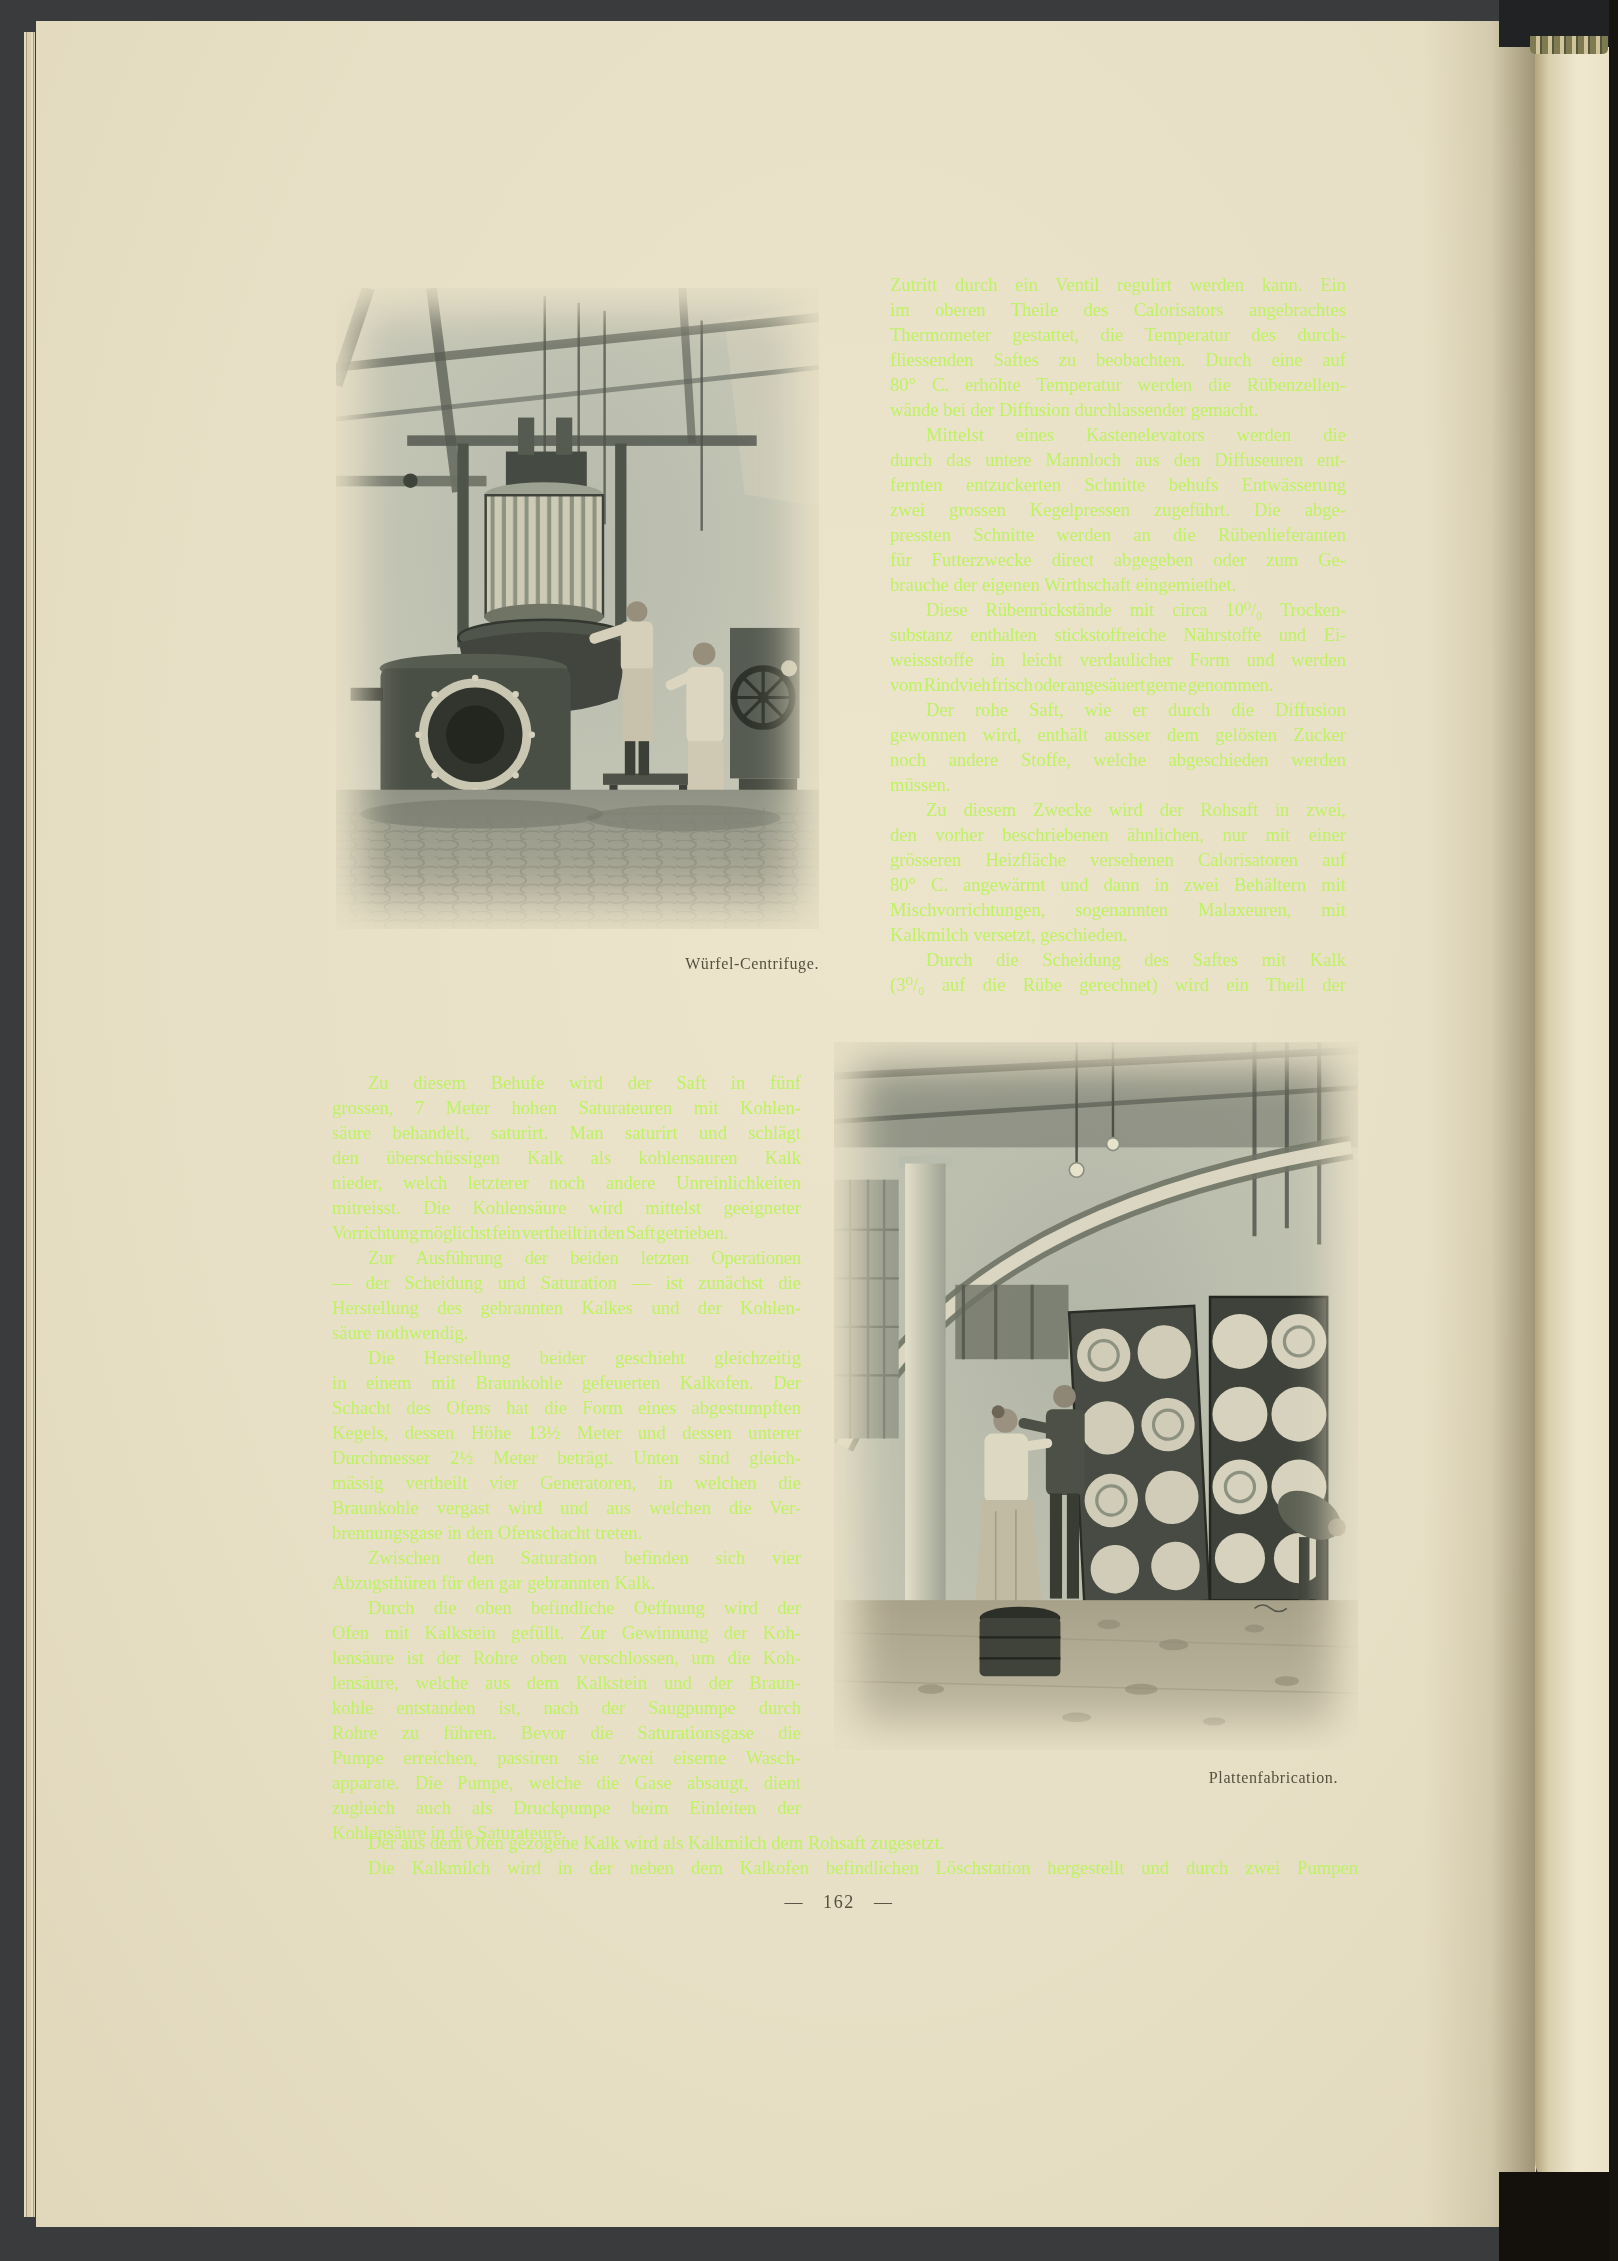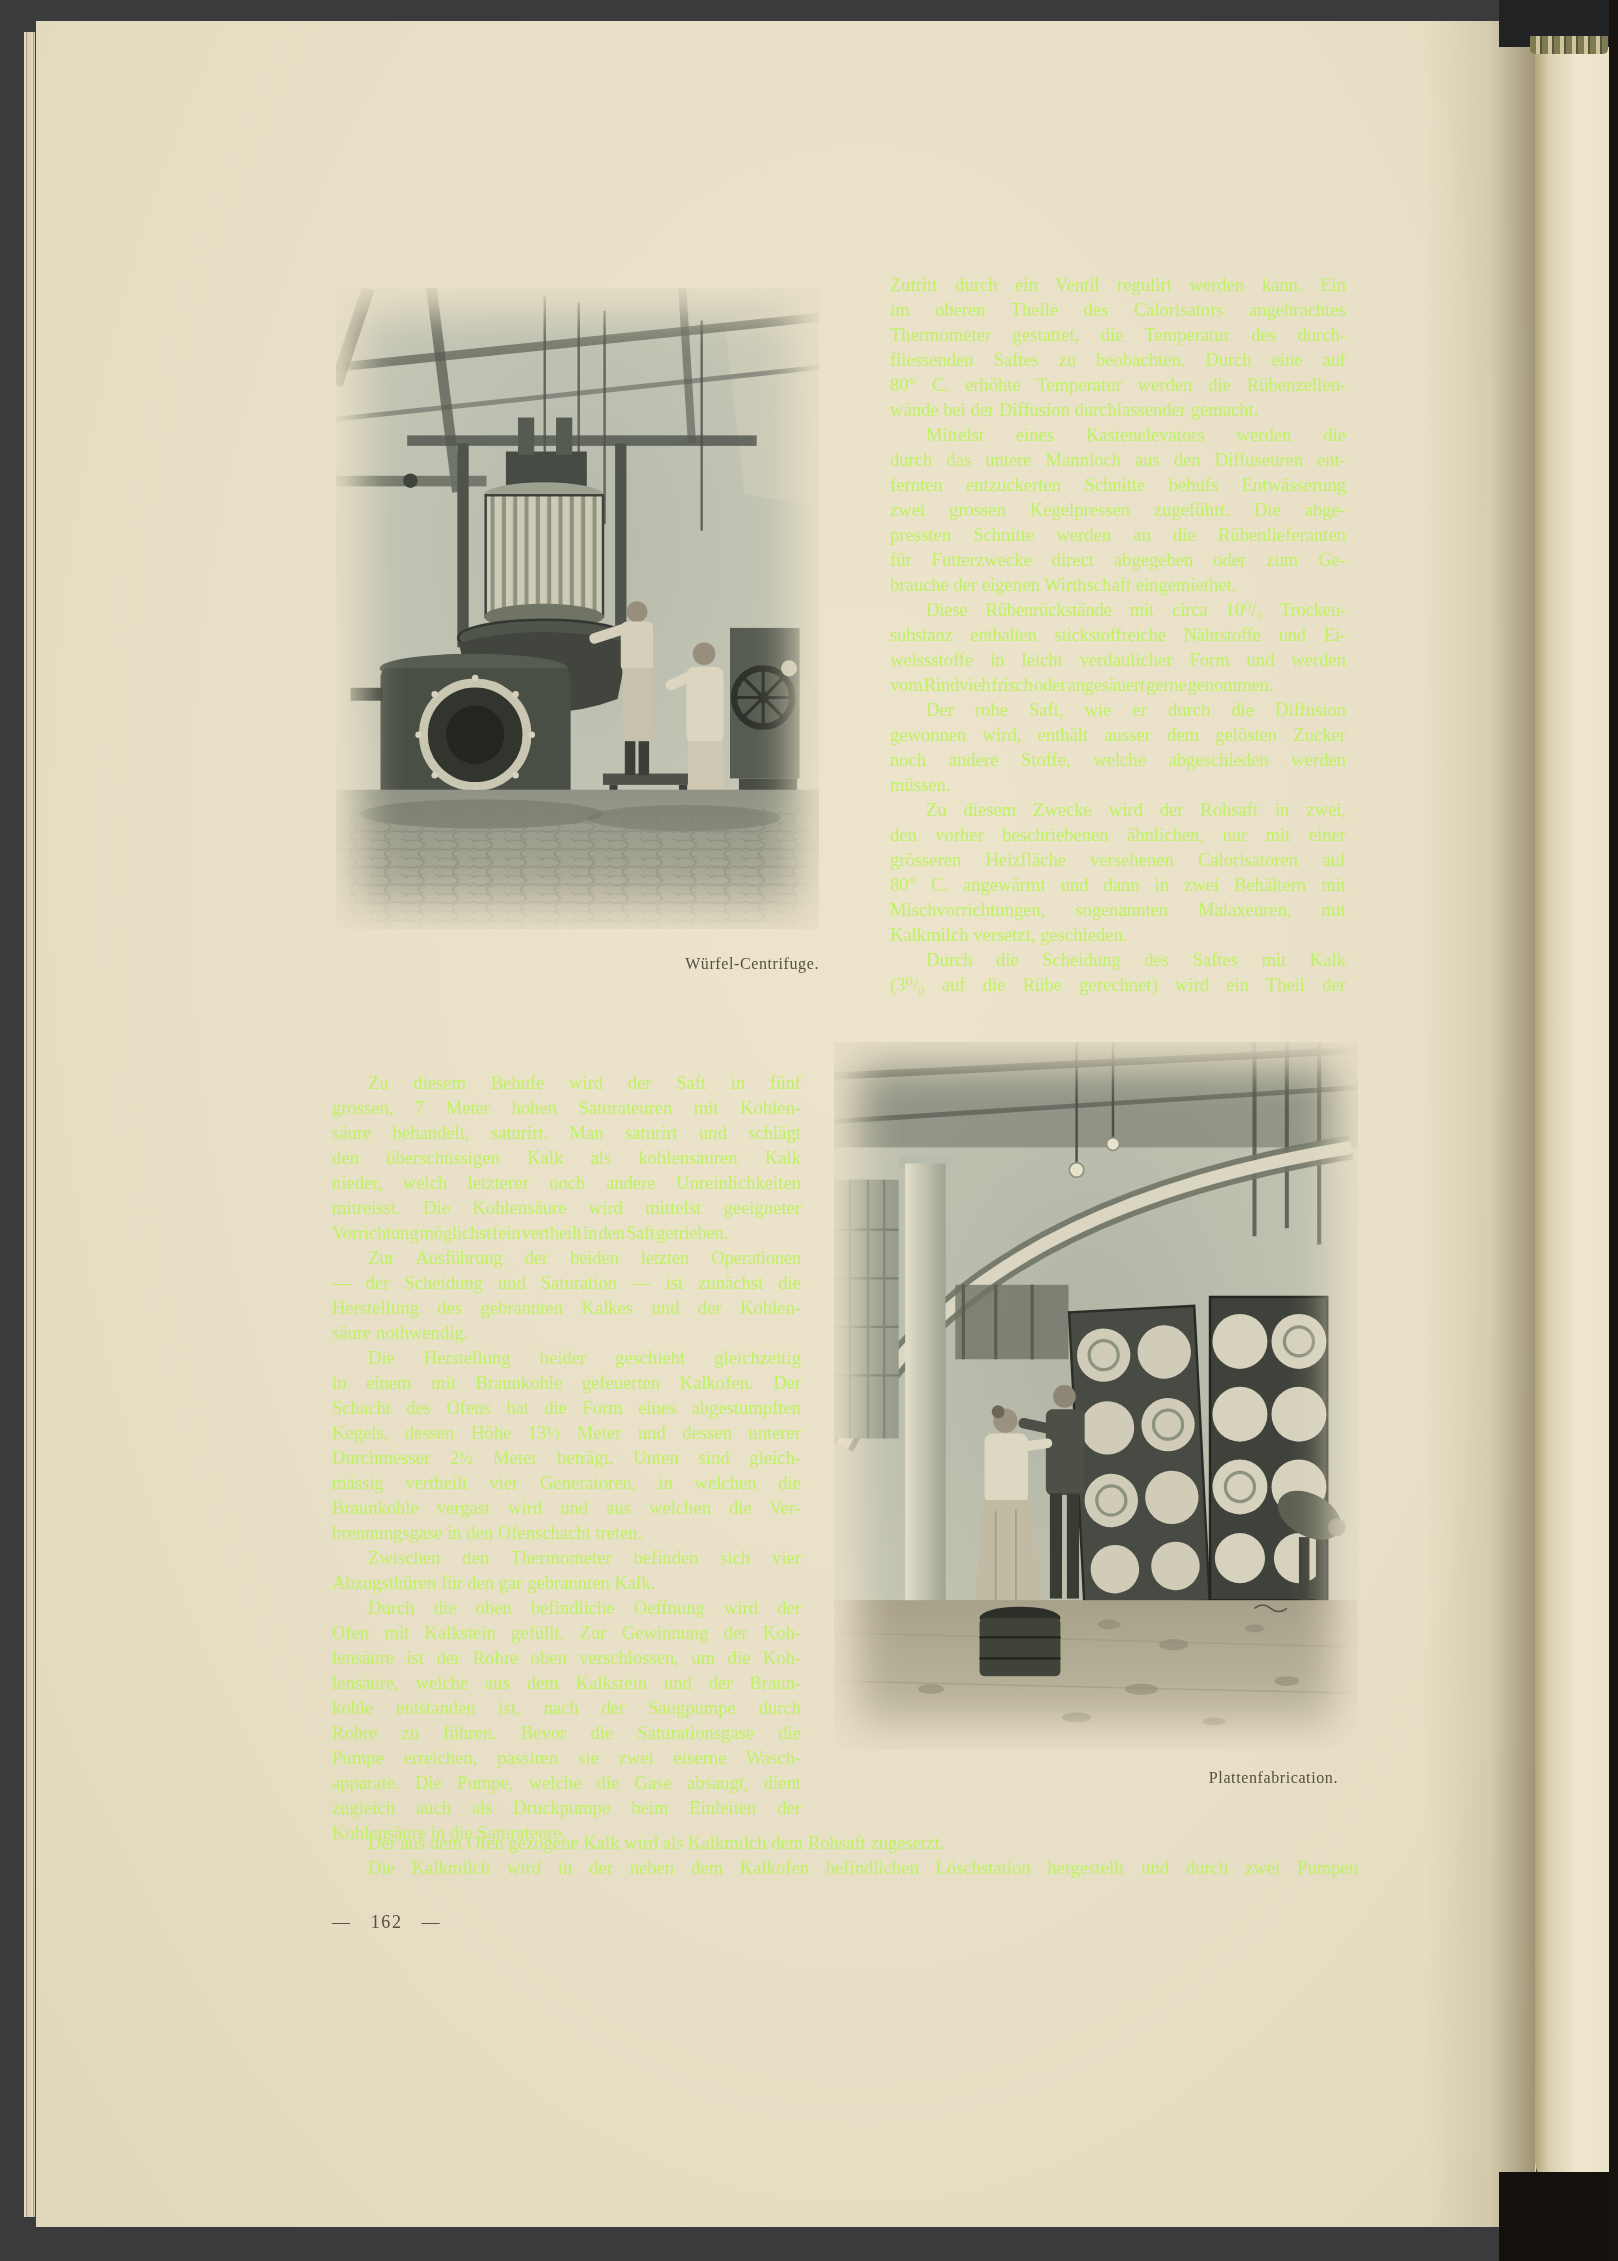--- a/index.html
+++ b/index.html
@@ -46,22 +46,22 @@
 
   #col-right{left:890px;top:272px;width:456px;}
   #full-block{left:332px;top:999px;width:1014px;}
   #col-left{left:332px;top:1048px;width:469px;margin-top:22px;}
   #bottom-block{left:332px;top:1830px;width:1026px;}
 
   .caption{position:absolute;text-align:right;font-size:16px;color:#55503f;letter-spacing:0.6px;}
   #cap1{left:336px;top:955px;width:483px;}
   #cap2{left:814px;top:1769px;width:524px;}
   #pageno{
-    position:absolute;left:332px;top:1892px;width:1014px;text-align:left;
-    font-size:18px;color:#55503f;letter-spacing:1.6px;word-spacing:13px;margin-top:20px;
+    position:absolute;left:332px;top:1892px;width:1014px;text-align:center;
+    font-size:18px;color:#55503f;letter-spacing:1.6px;word-spacing:13px;
   }
 
   
   .figure{position:absolute;}
   .figure svg{display:block;width:100%;height:100%;}
   .vig{position:absolute;inset:0;box-shadow:inset 0 0 42px 24px #e8e0c6;pointer-events:none;}
   #fig1{left:336px;top:288px;width:483px;height:641px;}
   #fig2{left:834px;top:1042px;width:524px;height:708px;}
 </style>
 </head>
@@ -217,21 +217,21 @@
       <div class="line">Herstellung des gebrannten Kalkes und der Kohlen-</div>
       <div class="line para-end">säure nothwendig.</div>
       <div class="line indent">Die Herstellung beider geschieht gleichzeitig</div>
       <div class="line">in einem mit Braunkohle gefeuerten Kalkofen. Der</div>
       <div class="line">Schacht des Ofens hat die Form eines abgestumpften</div>
       <div class="line">Kegels, dessen Höhe 13½ Meter und dessen unterer</div>
       <div class="line">Durchmesser 2½ Meter beträgt. Unten sind gleich-</div>
       <div class="line">mässig vertheilt vier Generatoren, in welchen die</div>
       <div class="line">Braunkohle vergast wird und aus welchen die Ver-</div>
       <div class="line para-end">brennungsgase in den Ofenschacht treten.</div>
-      <div class="line indent">Zwischen den Thermometer befinden sich vier</div>
+      <div class="line indent">Zwischen den Saturation befinden sich vier</div>
       <div class="line para-end">Abzugsthüren für den gar gebrannten Kalk.</div>
       <div class="line indent">Durch die oben befindliche Oeffnung wird der</div>
       <div class="line">Ofen mit Kalkstein gefüllt. Zur Gewinnung der Koh-</div>
       <div class="line">lensäure ist der Rohre oben verschlossen, um die Koh-</div>
       <div class="line">lensäure, welche aus dem Kalkstein und der Braun-</div>
       <div class="line">kohle entstanden ist, nach der Saugpumpe durch</div>
       <div class="line">Rohre zu führen. Bevor die Saturationsgase die</div>
       <div class="line">Pumpe erreichen, passiren sie zwei eiserne Wasch-</div>
       <div class="line">apparate. Die Pumpe, welche die Gase absaugt, dient</div>
       <div class="line">zugleich auch als Druckpumpe beim Einleiten der</div>

